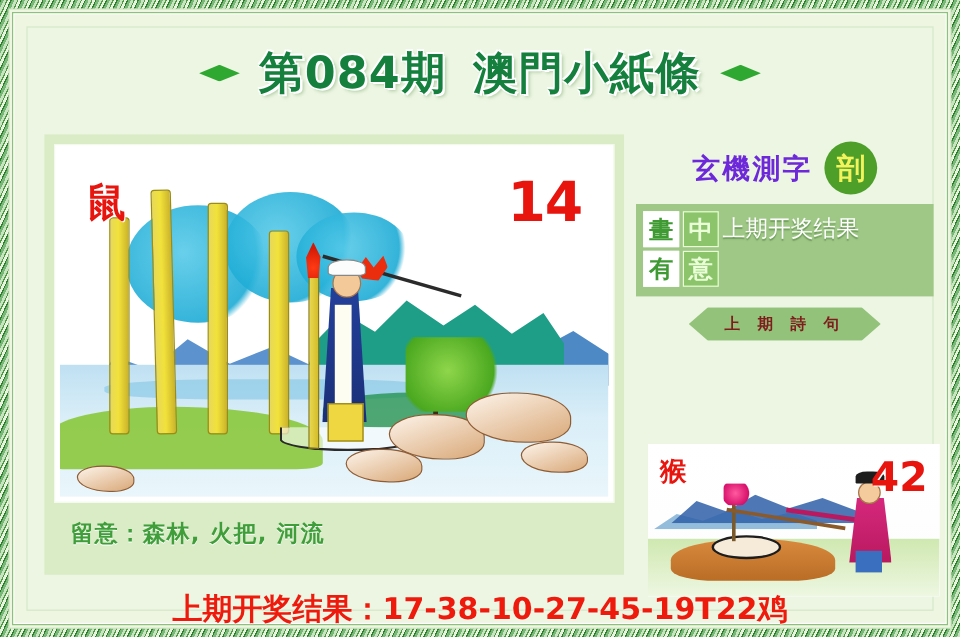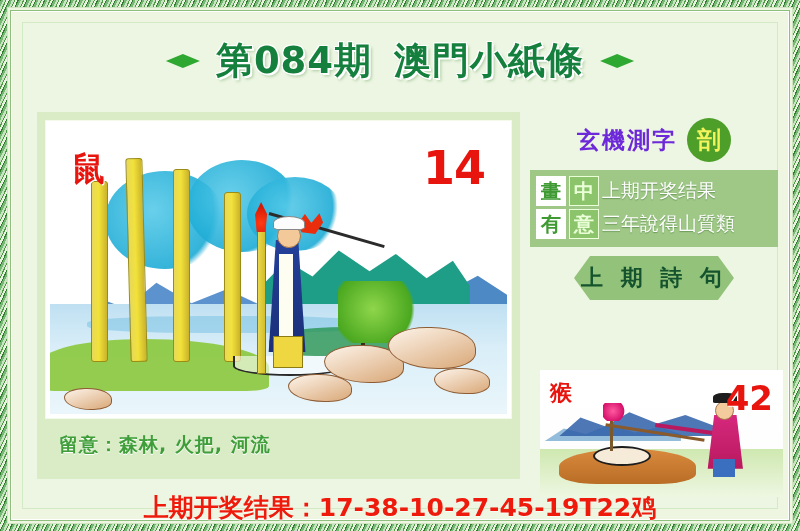--- a/index.html
+++ b/index.html
@@ -236,25 +236,25 @@
     display:flex;align-items:center;justify-content:center;
     font-size:20px;font-weight:bold;line-height:1;
   }
   .kbox-w{background:#ffffff;color:#3f9a33;border:1px solid #ffffff;}
   .kbox-g{background:#8bc46b;color:#eaffd8;border:1px solid #eaffd8;}
   .poem-text{
     font-size:19px;color:#ffffff;letter-spacing:0px;white-space:nowrap;
     text-shadow:0 1px 1px rgba(60,110,45,.5);
   }
   .banner{
-    margin:9px auto 0 auto;width:160px;height:44px;
+    margin:9px auto 0 auto;width:160px;height:28px;
     background:#93c27a;
     clip-path:polygon(10% 0%,90% 0%,100% 50%,90% 100%,10% 100%,0% 50%);
     display:flex;align-items:center;justify-content:center;
-    font-size:22px;color:#14532d;letter-spacing:5px;font-weight:bold;
+    font-size:13px;color:#7f1d1d;letter-spacing:5px;font-weight:bold;
   }
   .old-poem{
     margin-top:8px;text-align:center;
   }
   .old-line{
     font-size:21px;color:#3f9e3a;letter-spacing:2px;line-height:1.45;
     text-shadow:0 1px 0 #ffffff;white-space:nowrap;
   }
 
   
@@ -413,21 +413,20 @@
 
     <div class="poem-box">
       <div class="poem-row">
         <div class="kbox kbox-w">畫</div>
         <div class="kbox kbox-g">中</div>
         <div class="poem-text">上期开奖结果</div>
       </div>
       <div class="poem-row">
         <div class="kbox kbox-w">有</div>
         <div class="kbox kbox-g">意</div>
-        <div class="poem-text">三年說得山質類</div>
       </div>
     </div>
 
     <div class="banner">上 期 詩 句</div>
 
   </div>
 
   <div class="small-pic">
     <div class="sp-sky"></div>
     <div class="sp-mtn2"></div>

